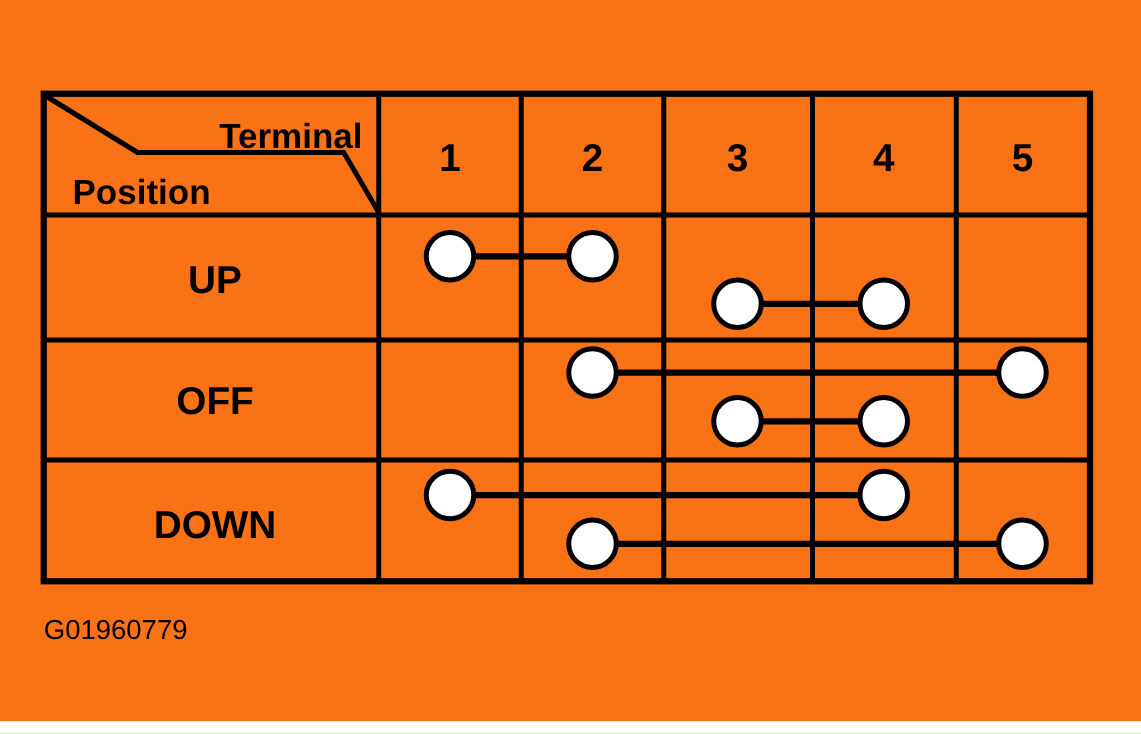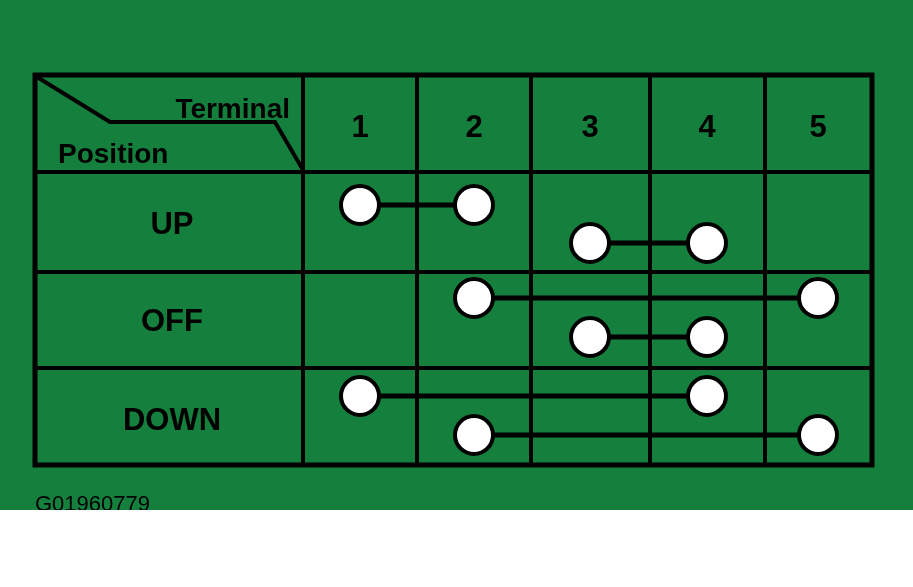--- a/index.html
+++ b/index.html
@@ -3,22 +3,22 @@
 <meta charset="utf-8">
 <style>
   html, body {
     margin: 0;
     padding: 0;
     background: #ffffff;
   }
   #page {
     position: relative;
     width: 913px;
-    height: 510px;
-    background: #15803d;
+    height: 577px;
+    background: #f97316;
     overflow: hidden;
     font-family: "Liberation Sans", sans-serif;
   }
   #diagram-svg {
     position: absolute;
     left: 0;
     top: 0;
     width: 913px;
     height: 587px;
     display: block;

